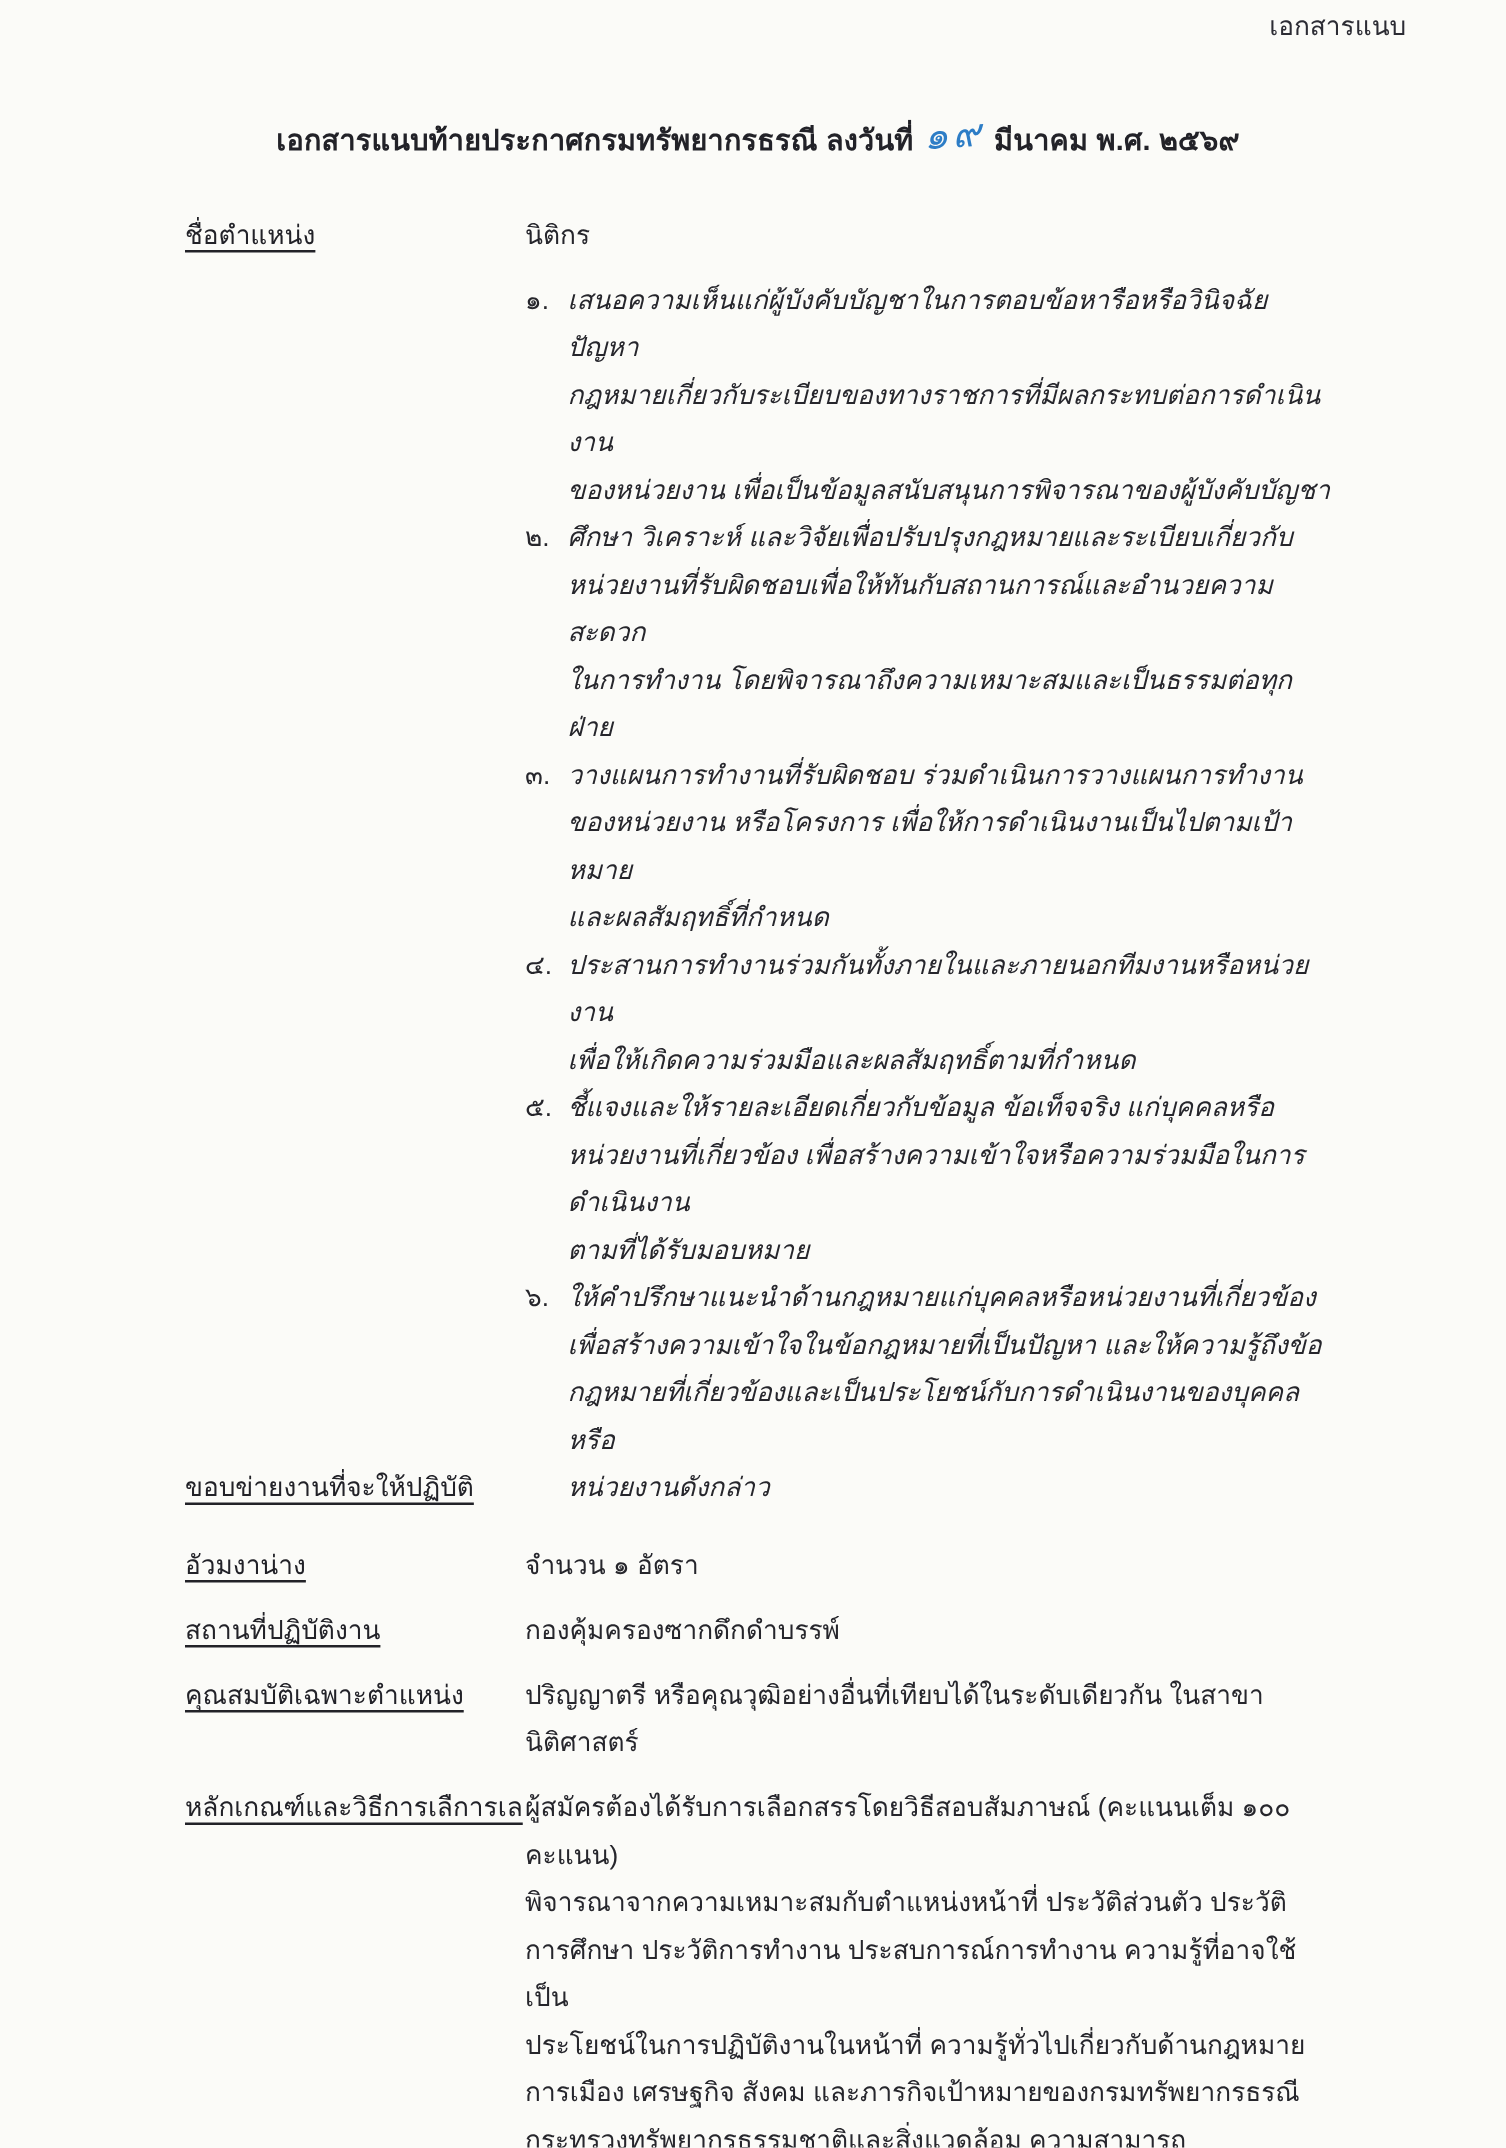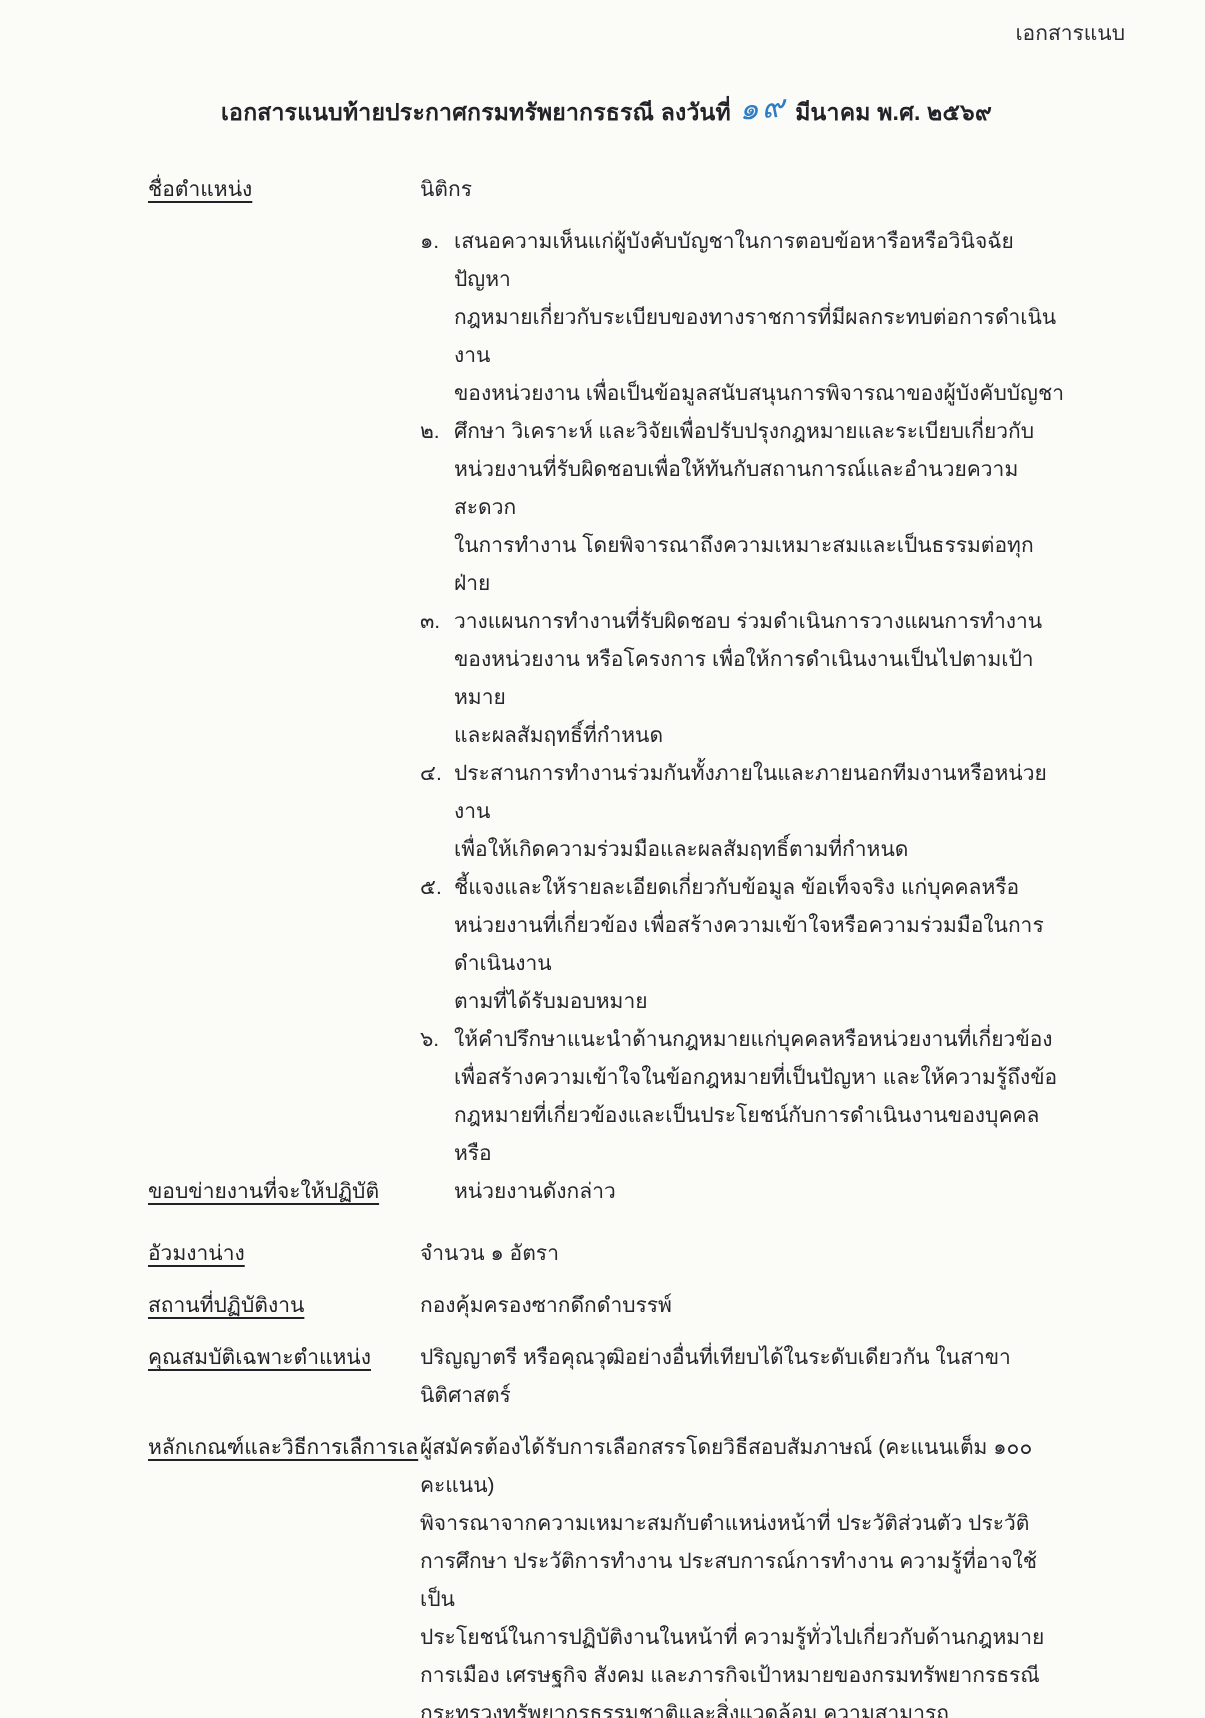--- a/index.html
+++ b/index.html
@@ -13,21 +13,21 @@
     -webkit-font-smoothing:antialiased;
   }
   .page{
     position:relative;
     width:100%;height:100%;
     padding:22px 140px 40px 148px;
     box-sizing:border-box;
   }
   .corner-label{
     position:absolute;
-    top:16px;right:80px;
+    top:4px;right:80px;
     font-size:21px;
     color:#2c2c34;
   }
   .doc-title{
     margin-top:62px;
     margin-bottom:36px;
     text-align:center;
     font-size:23px;
     font-weight:700;
     letter-spacing:.2px;
@@ -70,20 +70,21 @@
     display:flex;
     align-items:flex-start;
   }
   .duty-num{
     flex:0 0 34px;
     width:34px;
   }
   .duty-text{
     flex:1;
     white-space:pre-line;
+    font-style:italic;
   }
 </style>
 </head>
 <body>
 
 <div class="page">
 
   <div class="corner-label">เอกสารแนบ</div>
 
   <div class="doc-title"><span>เอกสารแนบท้ายประกาศกรมทรัพยากรธรณี ลงวันที่</span><span class="handwritten-day">๑๙</span><span>มีนาคม พ.ศ. ๒๕๖๙</span></div>

